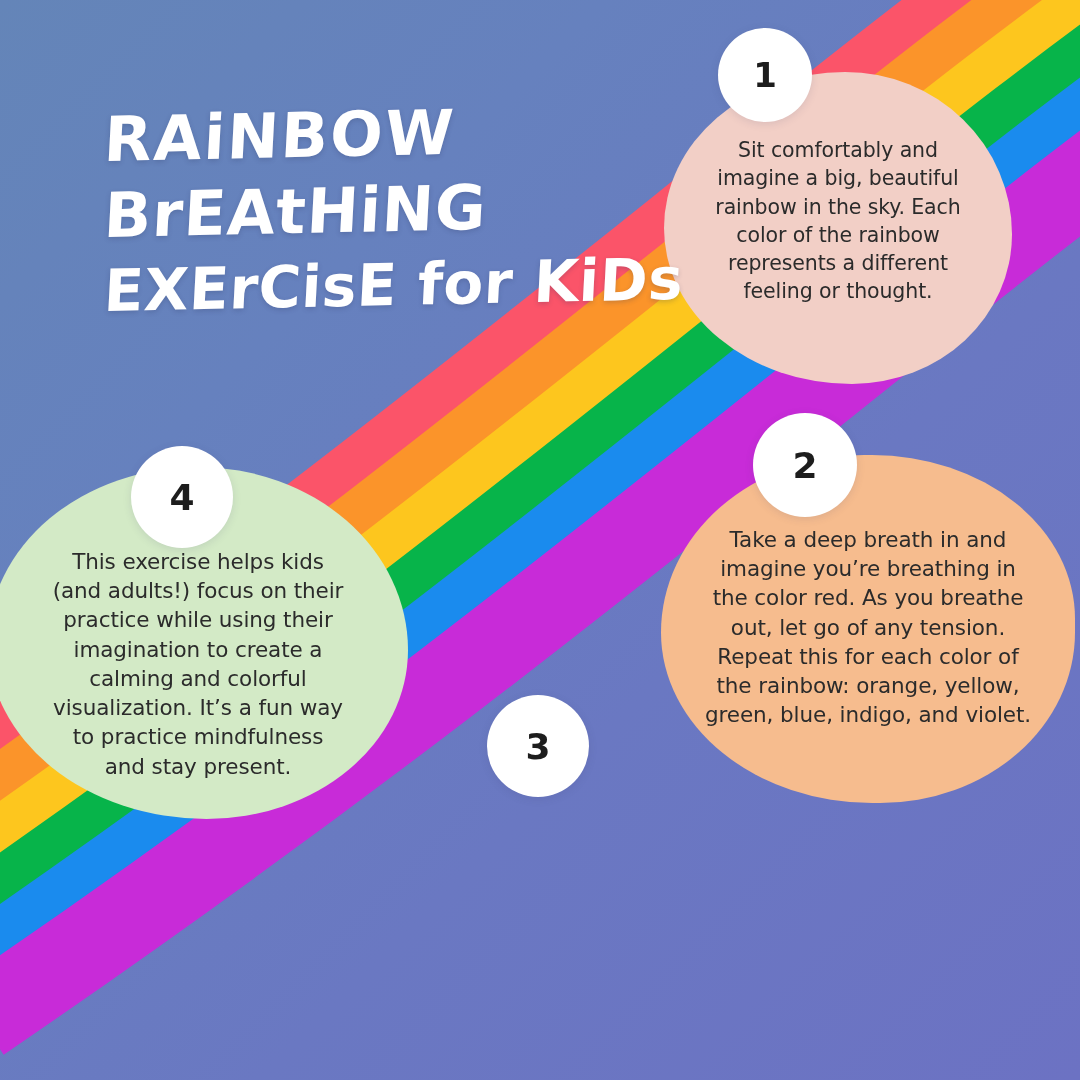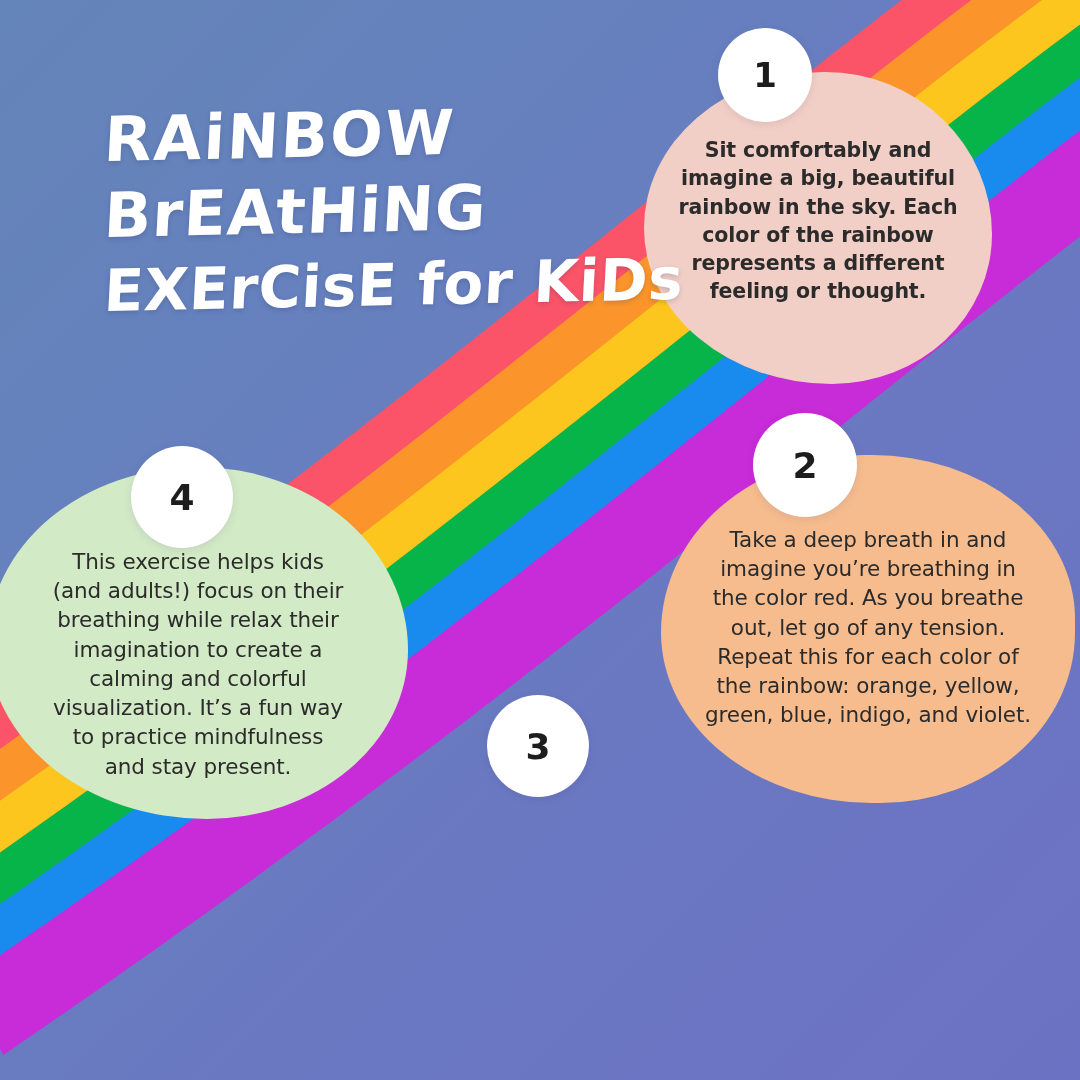--- a/index.html
+++ b/index.html
@@ -64,27 +64,26 @@
   .bubble-text {
     color: #2B2B2B;
     font-family: "DejaVu Sans", sans-serif;
     font-size: 21px;
     line-height: 1.34;
     letter-spacing: -0.1px;
     white-space: pre-line;
   }
 
   #bubble-1 {
-    left: 644px; top: 72px;
+    left: 664px; top: 72px;
     width: 348px; height: 312px;
     background: #F2CFC6;
     border-radius: 52% 48% 46% 54% / 50% 52% 48% 50%;
     padding: 64px 30px 18px 30px;
     align-items: flex-start;
-    font-weight: bold;
   }
   #bubble-1 .bubble-text { font-size: 20.5px; line-height: 1.38; }
 
   #bubble-2 {
     left: 661px; top: 455px;
     width: 414px; height: 348px;
     background: #F6BC8E;
     border-radius: 50% 50% 48% 52% / 52% 48% 50% 50%;
     padding: 70px 22px 18px 22px;
     align-items: flex-start;
@@ -153,21 +152,21 @@
 
   <div id="title-block">
     <div class="title-line l1">RAiNBOW</div>
     <div class="title-line l2">BrEAtHiNG</div>
     <div class="title-line l3">EXErCisE for KiDs</div>
   </div>
 
   <div class="bubble" id="bubble-4">
     <div class="bubble-text">This exercise helps kids
 (and adults!) focus on their
-breathing while relax their
+practice while using their
 imagination to create a
 calming and colorful
 visualization. It’s a fun way
 to practice mindfulness
 and stay present.</div>
   </div>
   <div class="num-badge" id="badge-4">
     <span>4</span>
   </div>
 

